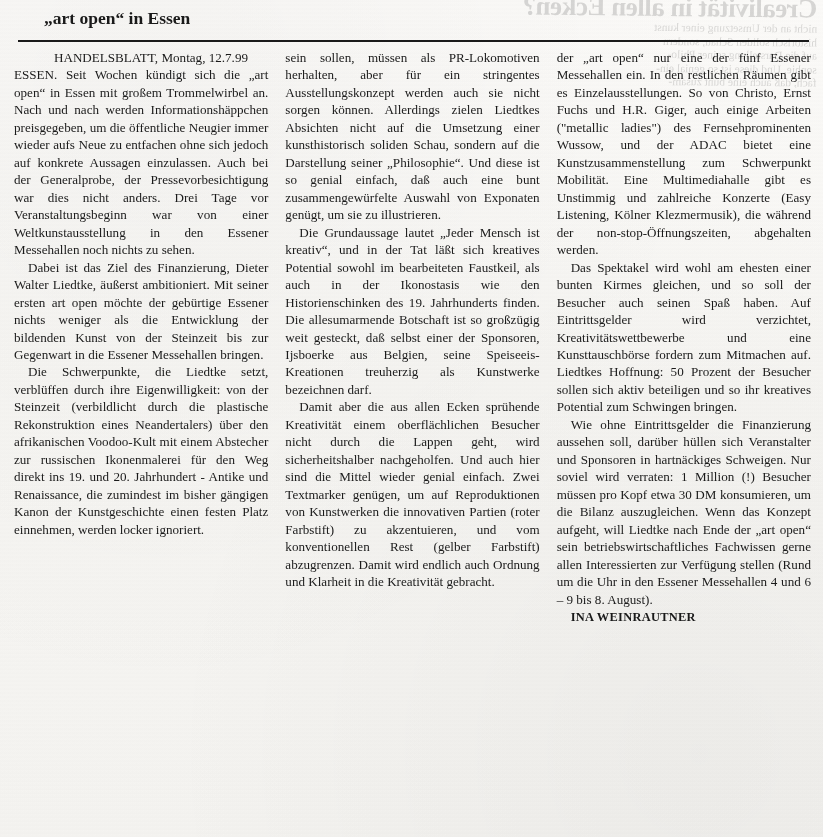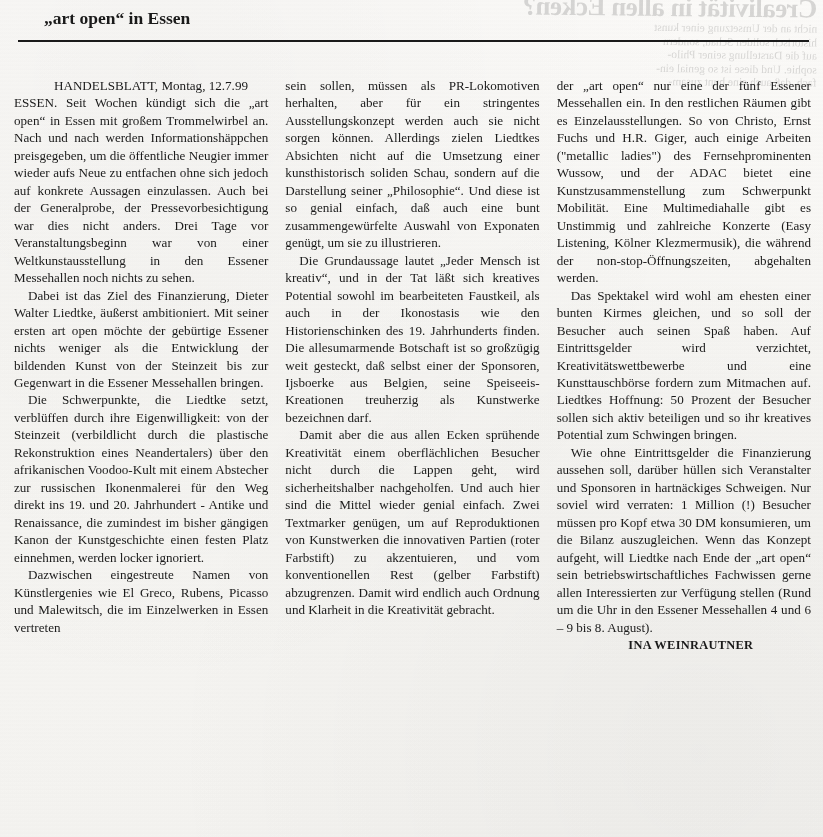--- a/index.html
+++ b/index.html
@@ -100,36 +100,35 @@
     margin-top: 7px;
     z-index: 2;
   }
   .col {
     width: 255px;
     font-size: 13.1px;
     line-height: 1.335;
     text-align: justify;
     text-justify: inter-word;
     hyphens: manual;
-    margin-top: 28px;
   }
   .col p {
     margin: 0;
     text-indent: 14px;
   }
   .col p.noindent {
     text-indent: 0;
   }
   .dateline {
     text-indent: 0;
     margin-left: 26px !important;
     display: block;
   }
   .byline {
-    text-align: center;
+    text-align: left;
     font-weight: bold;
     letter-spacing: 0.3px;
     text-indent: 0;
     margin-top: 1px !important;
     font-size: 12.4px;
   }
 </style>
 </head>
 <body>
 
@@ -147,21 +146,20 @@
   <div class="kicker">„art open“ in Essen</div>
   <div class="rule"></div>
 
   <div class="columns">
 
     <div class="col">
       <p class="dateline">HANDELSBLATT, Montag, 12.7.99</p>
       <p class="noindent">ESSEN. Seit Wochen kündigt sich die „art open“ in Essen mit großem Trommelwirbel an. Nach und nach werden Informationshäppchen preisgegeben, um die öffentliche Neugier immer wieder aufs Neue zu entfachen ohne sich jedoch auf konkrete Aussagen einzulassen. Auch bei der Generalprobe, der Pressevorbesichtigung war dies nicht anders. Drei Tage vor Veranstaltungsbeginn war von einer Weltkunstausstellung in den Essener Messehallen noch nichts zu sehen.</p>
       <p>Dabei ist das Ziel des Finanzierung, Dieter Walter Liedtke, äußerst ambitioniert. Mit seiner ersten art open möchte der gebürtige Essener nichts weniger als die Entwicklung der bildenden Kunst von der Steinzeit bis zur Gegenwart in die Essener Messehallen bringen.</p>
       <p>Die Schwerpunkte, die Liedtke setzt, verblüffen durch ihre Eigenwilligkeit: von der Steinzeit (verbildlicht durch die plastische Rekonstruktion eines Neandertalers) über den afrikanischen Voodoo-Kult mit einem Abstecher zur russischen Ikonenmalerei für den Weg direkt ins 19. und 20. Jahrhundert - Antike und Renaissance, die zumindest im bisher gängigen Kanon der Kunstgeschichte einen festen Platz einnehmen, werden locker ignoriert.</p>
-      <p>Dazwischen eingestreute Namen von Künstlergenies wie El Greco, Rubens, Picasso und Malewitsch, die im Einzelwerken in Essen vertreten</p>
     </div>
 
     <div class="col">
       <p class="noindent">sein sollen, müssen als PR-Lokomotiven herhalten, aber für ein stringentes Ausstellungskonzept werden auch sie nicht sorgen können. Allerdings zielen Liedtkes Absichten nicht auf die Umsetzung einer kunsthistorisch soliden Schau, sondern auf die Darstellung seiner „Philosophie“. Und diese ist so genial einfach, daß auch eine bunt zusammengewürfelte Auswahl von Exponaten genügt, um sie zu illustrieren.</p>
       <p>Die Grundaussage lautet „Jeder Mensch ist kreativ“, und in der Tat läßt sich kreatives Potential sowohl im bearbeiteten Faustkeil, als auch in der Ikonostasis wie den Historienschinken des 19. Jahrhunderts finden. Die allesumarmende Botschaft ist so großzügig weit gesteckt, daß selbst einer der Sponsoren, Ijsboerke aus Belgien, seine Speiseeis-Kreationen treuherzig als Kunstwerke bezeichnen darf.</p>
       <p>Damit aber die aus allen Ecken sprühende Kreativität einem oberflächlichen Besucher nicht durch die Lappen geht, wird sicherheitshalber nachgeholfen. Und auch hier sind die Mittel wieder genial einfach. Zwei Textmarker genügen, um auf Reproduktionen von Kunstwerken die innovativen Partien (roter Farbstift) zu akzentuieren, und vom konventionellen Rest (gelber Farbstift) abzugrenzen. Damit wird endlich auch Ordnung und Klarheit in die Kreativität gebracht.</p>
     </div>
 
     <div class="col">
       <p class="noindent">der „art open“ nur eine der fünf Essener Messehallen ein. In den restlichen Räumen gibt es Einzelausstellungen. So von Christo, Ernst Fuchs und H.R. Giger, auch einige Arbeiten ("metallic ladies") des Fernsehprominenten Wussow, und der ADAC bietet eine Kunstzusammenstellung zum Schwerpunkt Mobilität. Eine Multimediahalle gibt es Unstimmig und zahlreiche Konzerte (Easy Listening, Kölner Klezmermusik), die während der non-stop-Öffnungszeiten, abgehalten werden.</p>

